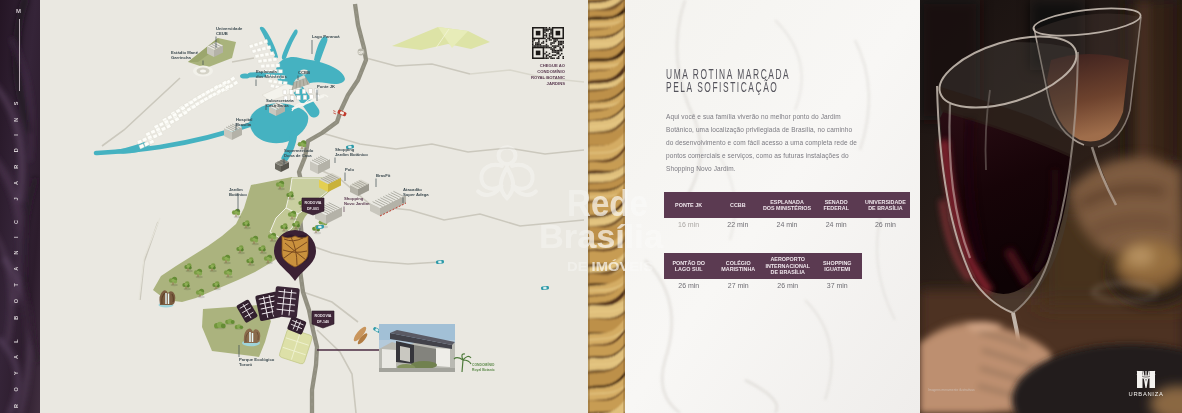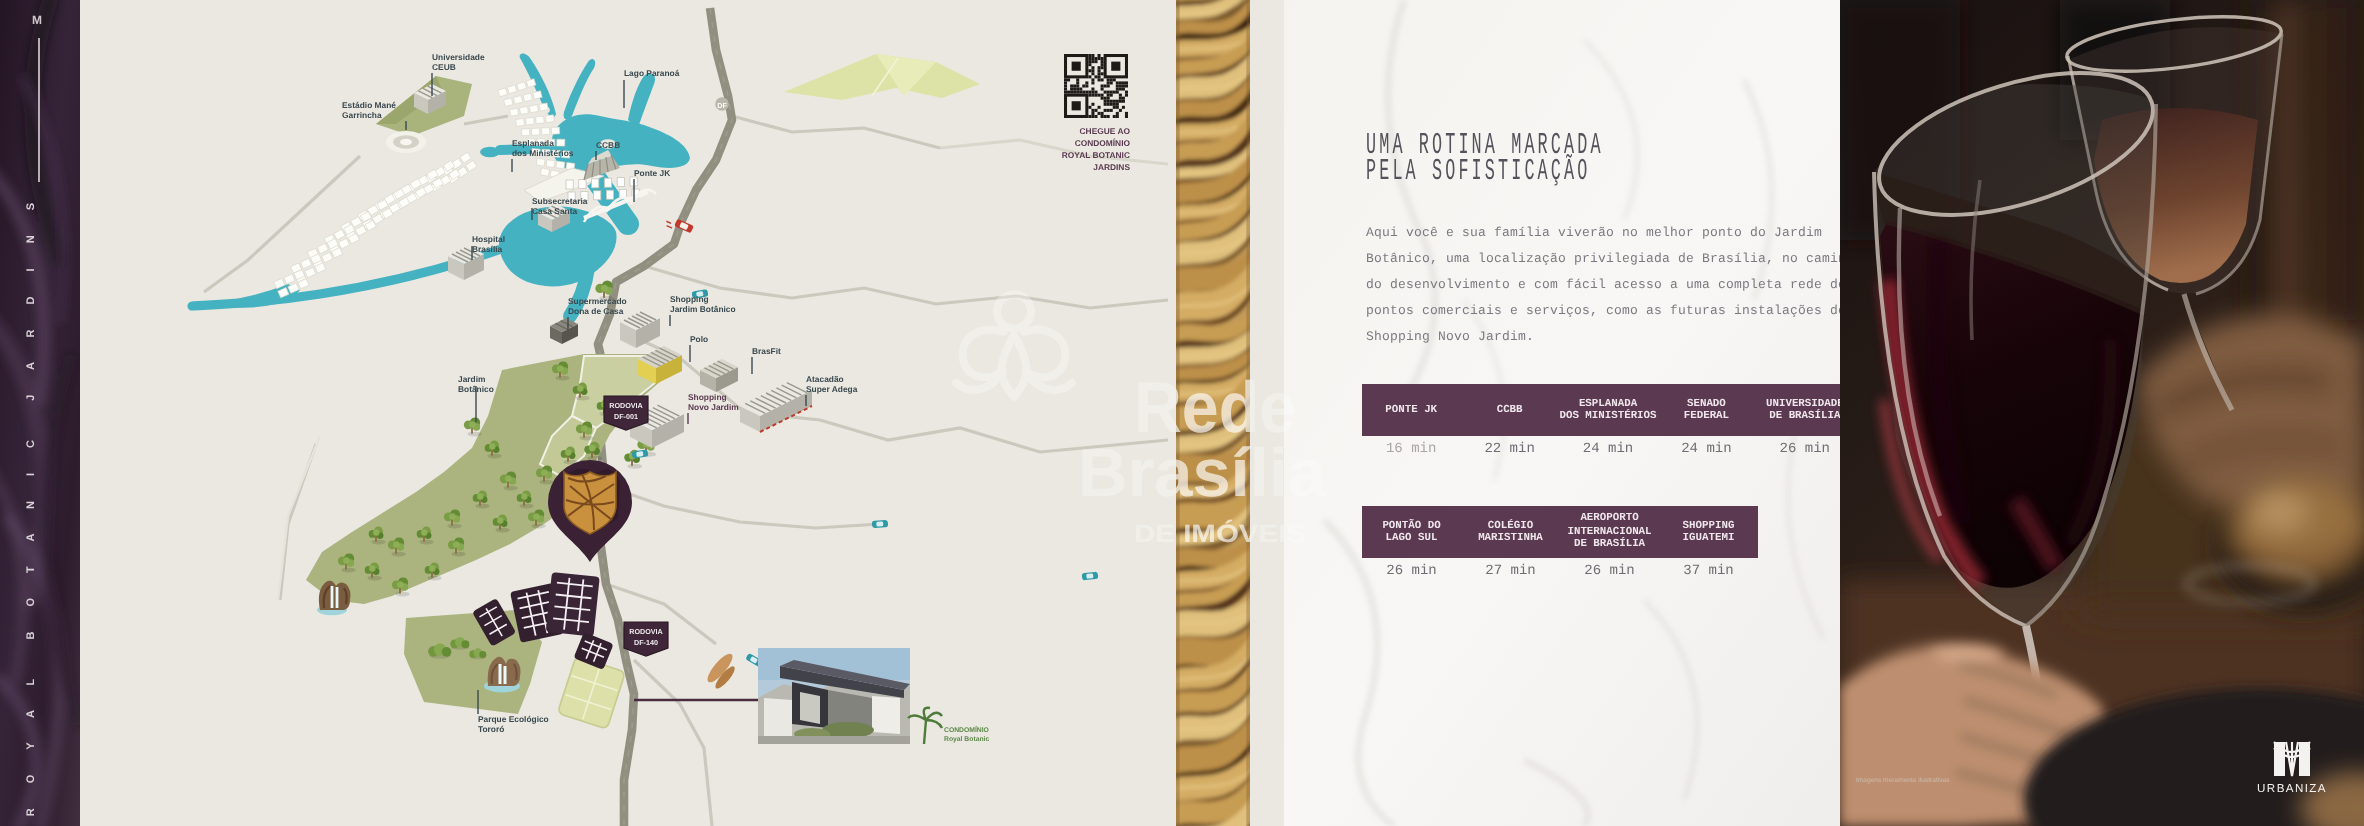--- a/index.html
+++ b/index.html
@@ -1090,21 +1090,21 @@
         <path d="M-5,430 C16,424 40,435 66,409" stroke="#7d5a2e" stroke-width="2.8" fill="none"></path>
         <path d="M-5,421 C18,417 42,425 66,407" stroke="#e8cb8a" stroke-width="1.3" fill="none" opacity="0.85"></path>
         <path d="M-5,432 C16,426 40,437 66,411" stroke="#2e1a08" stroke-width="2.2" fill="none" opacity="0.8"></path>
         <path d="M-5,430 C14,426 38,433 66,414 L66,428 C40,446 18,441 -5,444 Z" fill="#bd9048"></path>
         <path d="M-5,444 C16,440 40,447 66,428" stroke="#492d12" stroke-width="3.2" fill="none"></path>
       </g>
 <rect x="0" y="0" width="3" height="413" fill="#7a5a2e" opacity="0.4"></rect>
 <rect x="58" y="0" width="3" height="413" fill="#7a5a2e" opacity="0.35"></rect>
 </svg>
 
-<div class="abs" style="left:642px;top:0;width:295px;height:413px;background:#f7f6f3;overflow:hidden;font-family:Liberation Mono, monospace;">
+<div class="abs" style="left:625px;top:0;width:295px;height:413px;background:#f7f6f3;overflow:hidden;">
 <svg width="295" height="413" style="position:absolute;left:0;top:0;">
 <defs>
           <filter id="mblur">
             <feGaussianBlur stdDeviation="1.6"></feGaussianBlur>
           </filter>
 <linearGradient id="mgrad" x1="0" y1="0" x2="1" y2="1">
 <stop offset="0" stop-color="#f4f3ef"></stop>
             <stop offset="0.5" stop-color="#f8f7f5"></stop>
             <stop offset="1" stop-color="#efedeb"></stop>
 </linearGradient>

